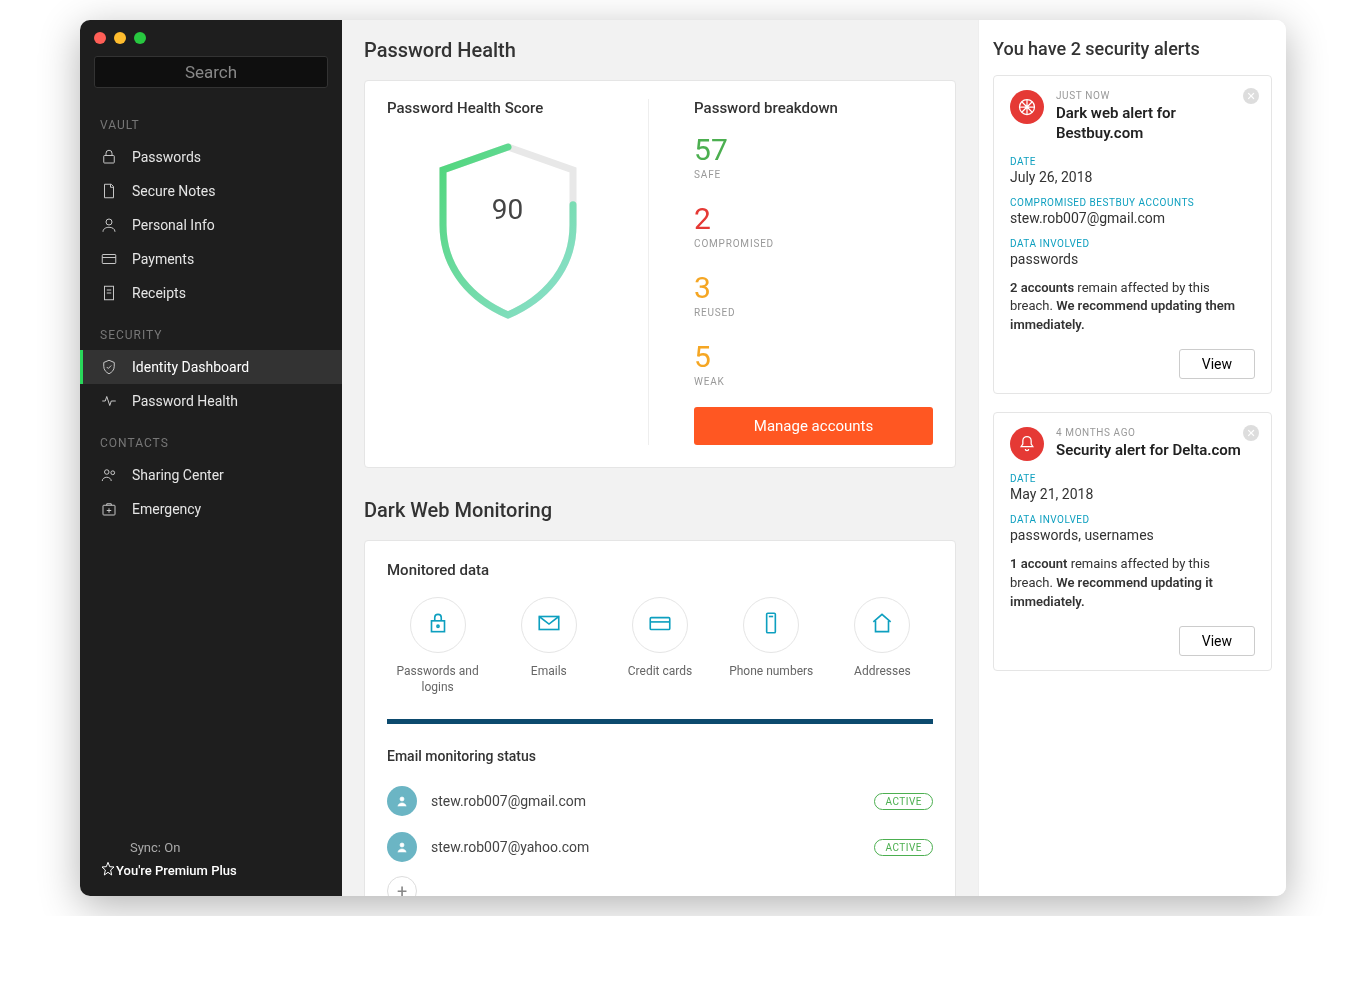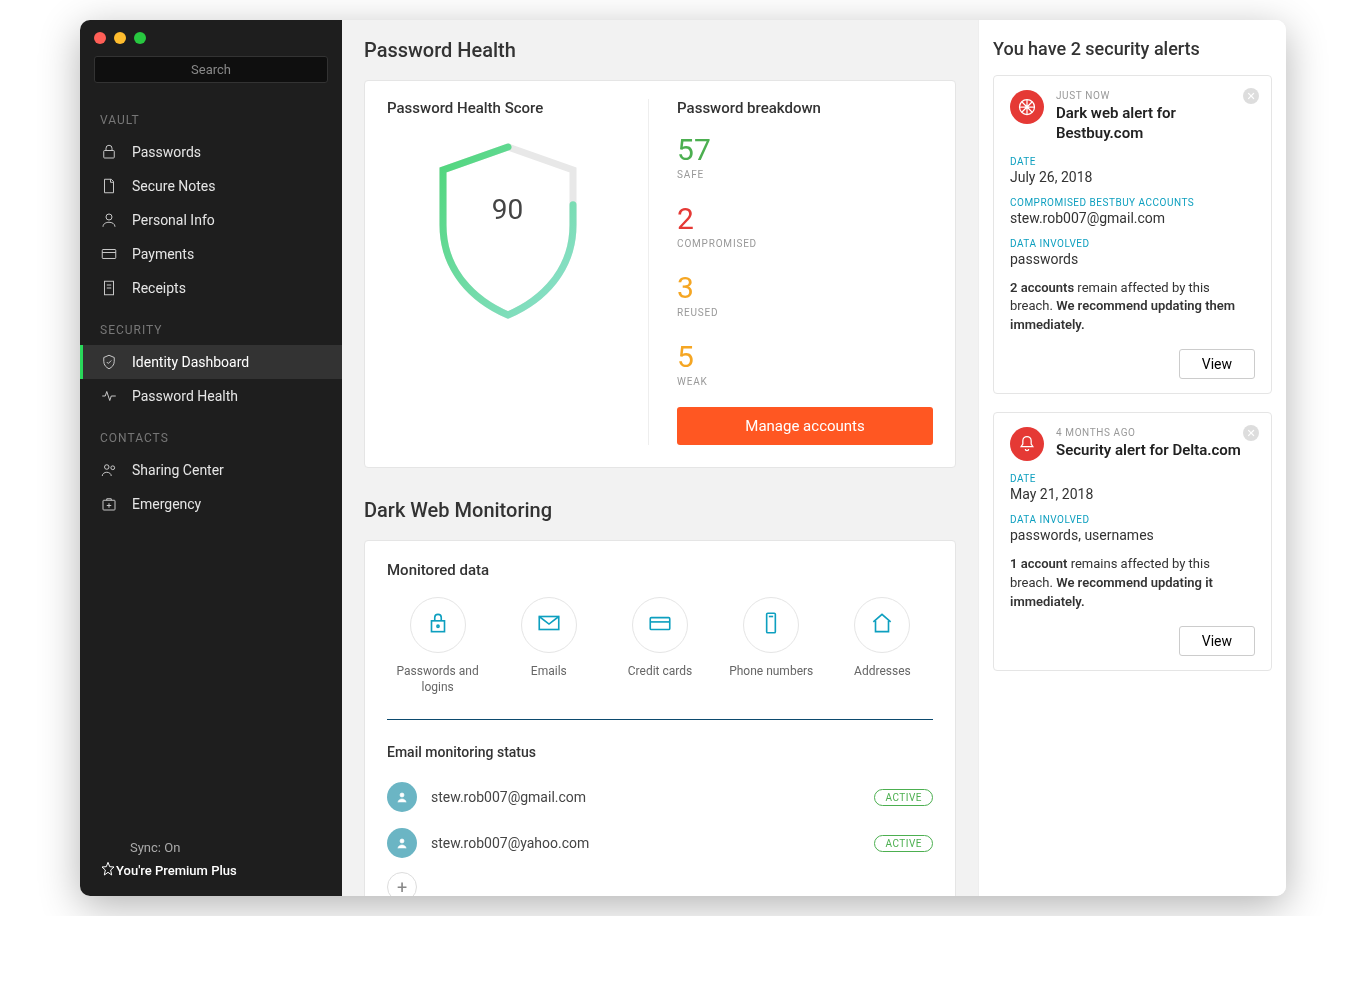--- a/index.html
+++ b/index.html
@@ -6,59 +6,59 @@
 body { background: #fff; padding: 20px; }
 .window { width: 1206px; height: 876px; margin: 0 auto; border-radius: 10px; overflow: hidden; box-shadow: 0 10px 40px rgba(0,0,0,0.3); display: flex; position: relative; }
 
 .sidebar { width: 262px; background: #1e1e1e; color: #ccc; display: flex; flex-direction: column; }
 .traffic-lights { padding: 12px 14px 8px; display: flex; gap: 8px; }
 .traffic-lights span { width: 12px; height: 12px; border-radius: 50%; display: block; }
 .tl-close { background: #ff5f57; }
 .tl-min { background: #febc2e; }
 .tl-max { background: #28c840; }
 .search-wrap { padding: 4px 14px 12px; }
-.search { width: 100%; background: #0f0f0f; border: 1px solid #333; border-radius: 3px; padding: 5px 10px; color: #8b5cf6; font-size: 13px; text-align: center; }
+.search { width: 100%; background: #0f0f0f; border: 1px solid #333; border-radius: 3px; padding: 5px 10px; color: #8b5cf6; font-size: 17px; text-align: center; }
 .search::placeholder { color: #888; }
 
 .section-header { padding: 18px 20px 8px; font-size: 12px; letter-spacing: 1px; color: #777; text-transform: uppercase; }
 .nav-item { display: flex; align-items: center; gap: 14px; padding: 8px 20px; font-size: 14px; color: #e5e5e5; cursor: pointer; position: relative; }
 .nav-item.active { background: #333333; color: #fff; }
 .nav-item.active::before { content: ""; position: absolute; left: 0; top: 0; bottom: 0; width: 3px; background: #29d85a; }
 .nav-icon { width: 18px; height: 18px; display: flex; align-items: center; justify-content: center; flex-shrink: 0; }
 .nav-icon svg { width: 18px; height: 18px; stroke: #ccc; fill: none; stroke-width: 1.3; }
 
 .sidebar-footer { margin-top: auto; padding: 12px 20px 16px; color: #aaa; font-size: 13px; }
 .sidebar-footer .premium { display: flex; align-items: center; margin-top: 6px; color: #fff; font-weight: 500; }
 .sidebar-footer .sync { padding-left: 30px; margin-bottom: 2px; }
 
 .main { flex: 1; background: #f2f2f2; overflow-y: auto; padding: 18px 22px; }
 .main h1 { font-size: 20px; font-weight: 500; color: #333; margin-bottom: 18px; }
 
 .card { background: #fff; border: 1px solid #e5e5e5; border-radius: 4px; padding: 20px 22px; margin-bottom: 30px; }
-.ph-card { display: flex; gap: 0; padding: 18px 22px 22px; }
+.ph-card { display: flex; gap: 17px; padding: 18px 22px 22px; }
 .ph-left { flex: 0 0 48%; border-right: 1px solid #eee; padding-right: 20px; }
 .ph-right { flex: 1; padding-left: 28px; display: flex; flex-direction: column; }
 .ph-title { font-size: 15px; font-weight: 500; color: #333; margin-bottom: 18px; }
 
 .shield-wrap { display: flex; justify-content: center; margin-top: 6px; }
 .shield { position: relative; width: 170px; height: 190px; }
 .shield-score { position: absolute; left: 0; right: 0; top: 58px; text-align: center; font-size: 28px; font-weight: 400; color: #444; }
 
 .breakdown-grid { display: grid; grid-template-columns: 1fr; gap: 24px 20px; margin-bottom: 20px; }
 .bd-item .bd-num { font-size: 30px; font-weight: 400; line-height: 1; }
 .bd-item .bd-label { font-size: 10px; letter-spacing: 0.8px; color: #999; margin-top: 4px; }
 .bd-safe .bd-num { color: #4caf50; }
 .bd-comp .bd-num { color: #e53935; }
 .bd-reused .bd-num { color: #f5a623; }
 .bd-weak .bd-num { color: #f5a623; }
 
 .btn-orange { background: #ff5722; color: #fff; border: none; border-radius: 3px; padding: 10px 16px; font-size: 15px; cursor: pointer; width: 100%; }
 
 .monitored-title { font-size: 15px; font-weight: 500; color: #333; margin-bottom: 18px; }
-.monitored-row { display: flex; justify-content: space-between; gap: 10px; padding-bottom: 24px; border-bottom: 1px solid #0c4a6e; }
+.monitored-row { display: flex; justify-content: space-between; gap: 10px; padding-bottom: 24px; border-bottom: 5px solid #0c4a6e; }
 .mon-item { text-align: center; flex: 1; }
 .mon-circle { width: 56px; height: 56px; border: 1px solid #e5e5e5; border-radius: 50%; margin: 0 auto 10px; display: flex; align-items: center; justify-content: center; }
 .mon-circle svg { width: 26px; height: 26px; stroke: #0d9fbf; fill: none; stroke-width: 1.5; }
 .mon-label { font-size: 12px; color: #666; line-height: 1.35; }
 
 .email-status-title { font-size: 14px; font-weight: 500; color: #333; margin: 24px 0 14px; }
 .email-row { display: flex; align-items: center; gap: 14px; padding: 8px 0; }
 .email-avatar { width: 30px; height: 30px; border-radius: 50%; background: #6bb5c4; display: flex; align-items: center; justify-content: center; }
 .email-avatar svg { width: 16px; height: 16px; stroke: #fff; fill: #fff; }
 .email-addr { flex: 1; font-size: 14px; color: #444; }

